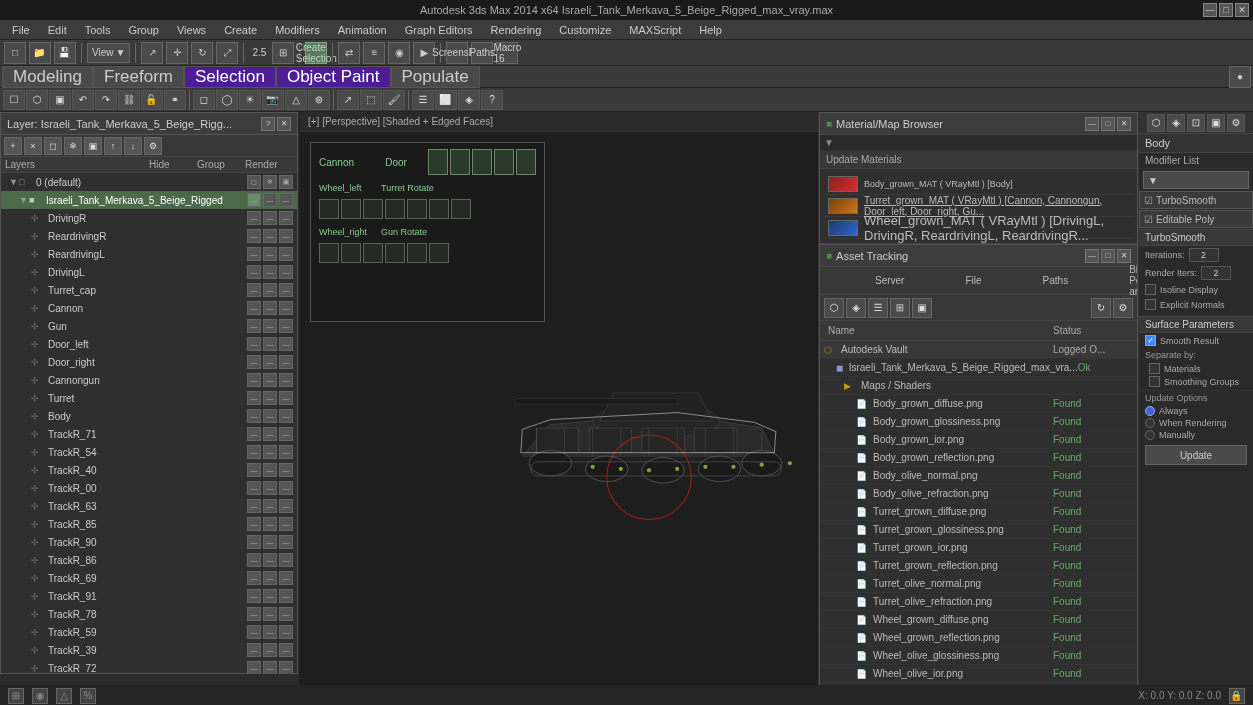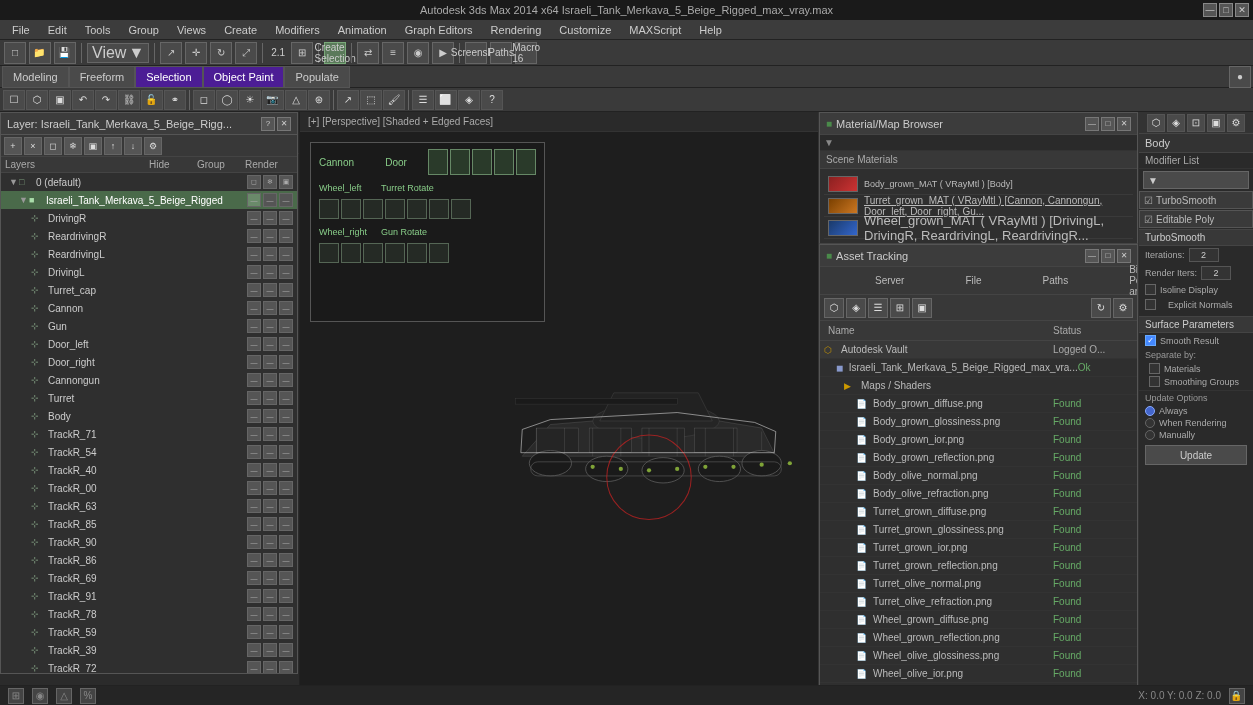--- a/index.html
+++ b/index.html
@@ -77,21 +77,21 @@
       cursor: pointer;
       color: #ccc;
       font-size: 10px;
     }
     .tb-sep { width: 1px; height: 20px; background: #666; margin: 0 2px; }
     .tb-dropdown {
       height: 20px;
       background: #4a4a4a;
       border: 1px solid #666;
       color: #ccc;
-      font-size: 16px;
+      font-size: 10px;
       padding: 0 4px;
       display: flex; align-items: center; gap: 2px;
       cursor: pointer;
       min-width: 40px;
     }
     .tb-label { color: #ccc; font-size: 10px; padding: 0 3px; }
     .active-btn { background: #5a7a5a; border-color: #7aaa7a; }
 
     
     #toolbar2 {
@@ -102,21 +102,21 @@
       padding: 0 2px;
       gap: 0;
       border-bottom: 1px solid #222;
     }
     .mode-btn {
       height: 22px;
       padding: 0 10px;
       background: #4a4a4a;
       border: 1px solid #555;
       color: #ccc;
-      font-size: 11px;
+      font-size: 17px;
       cursor: pointer;
       display: flex; align-items: center;
     }
     .mode-btn.active { background: #4c1d95; color: #fff; }
 
     
     #toolbar3 {
       height: 24px;
       background: #3a3a3a;
       display: flex;
@@ -457,21 +457,21 @@
   <div class="tb-sep"></div>
   <div class="tb-dropdown">
     <span>View</span>▼
   </div>
   <div class="tb-sep"></div>
   <div class="tb-btn">↗</div>
   <div class="tb-btn">✛</div>
   <div class="tb-btn">↻</div>
   <div class="tb-btn">⤢</div>
   <div class="tb-sep"></div>
-  <div class="tb-label">2.1</div>
+  <div class="tb-label">2.5</div>
   <div class="tb-btn">⊞</div>
   <div class="tb-sep"></div>
   <div class="tb-btn active-btn">
     <span>Create Selection</span>
   </div>
   <div class="tb-sep"></div>
   <div class="tb-btn">⇄</div>
   <div class="tb-btn">≡</div>
   <div class="tb-btn">◉</div>
   <div class="tb-btn">▶</div>
@@ -967,21 +967,21 @@
         </div>
         <div class="panel-win-controls">
           <div class="panel-win-btn">—</div>
           <div class="panel-win-btn">□</div>
           <div class="panel-win-btn">✕</div>
         </div>
       </div>
       <div style="padding:2px 4px; background:#2a2a2a; border-bottom:1px solid #333; font-size:10px; color:#888;">
         <span>▼</span>
       </div>
-      <div class="scene-materials-label">Scene Materials</div>
+      <div class="scene-materials-label">Update Materials</div>
       <div class="material-list">
         <div class="material-item">
           <div class="material-swatch mat-red"></div>
           <span style="font-size:9px;">Body_grown_MAT ( VRayMtl ) [Body]</span>
         </div>
         <div class="material-item">
           <div class="material-swatch mat-orange"></div>
           <span style="font-size:10px;text-decoration:underline;">Turret_grown_MAT ( VRayMtl ) [Cannon, Cannongun, Door_left, Door_right, Gu...</span>
         </div>
         <div class="material-item">
@@ -1174,21 +1174,21 @@
     <div style="display:flex; align-items:center; padding:2px 6px; gap:4px;">
       <span style="color:#aaa; font-size:9px;">Render Iters:</span>
       <input type="text" value="2" style="width: 30px; height: 14px; background: rgb(51, 51, 51); border: 1px solid rgb(85, 85, 85); color: rgb(204, 204, 204); font-size: 9px; text-align: center;">
     </div>
 
     <div style="display:flex; align-items:center; padding:2px 6px; gap:4px;">
       <div style="width:11px;height:11px;background:#333;border:1px solid #666;display:flex;align-items:center;justify-content:center;font-size:8px;"></div>
       <span style="color:#aaa; font-size:9px;">Isoline Display</span>
     </div>
 
-    <div style="display:flex; align-items:center; padding:2px 6px; gap:12px;">
+    <div style="display:flex; align-items:center; padding:2px 6px; gap:4px;">
       <div style="width:11px;height:11px;background:#333;border:1px solid #666;display:flex;align-items:center;justify-content:center;font-size:8px;"></div>
       <span style="color:#aaa; font-size:9px;">Explicit Normals</span>
     </div>
 
     <div style="padding:2px 6px; font-size:10px; color:#ccc; background:#383838; border-top:1px solid #444; border-bottom:1px solid #444; margin-top:4px;">Surface Parameters</div>
     <div style="display:flex; align-items:center; padding:2px 6px; gap:4px;">
       <div style="width:11px;height:11px;background:#4488ff;border:1px solid #66aaff;display:flex;align-items:center;justify-content:center;font-size:8px;color:#fff;">✓</div>
       <span style="color:#aaa; font-size:9px;">Smooth Result</span>
     </div>
     <div style="padding:2px 6px; font-size:9px; color:#999;">Separate by:</div>

